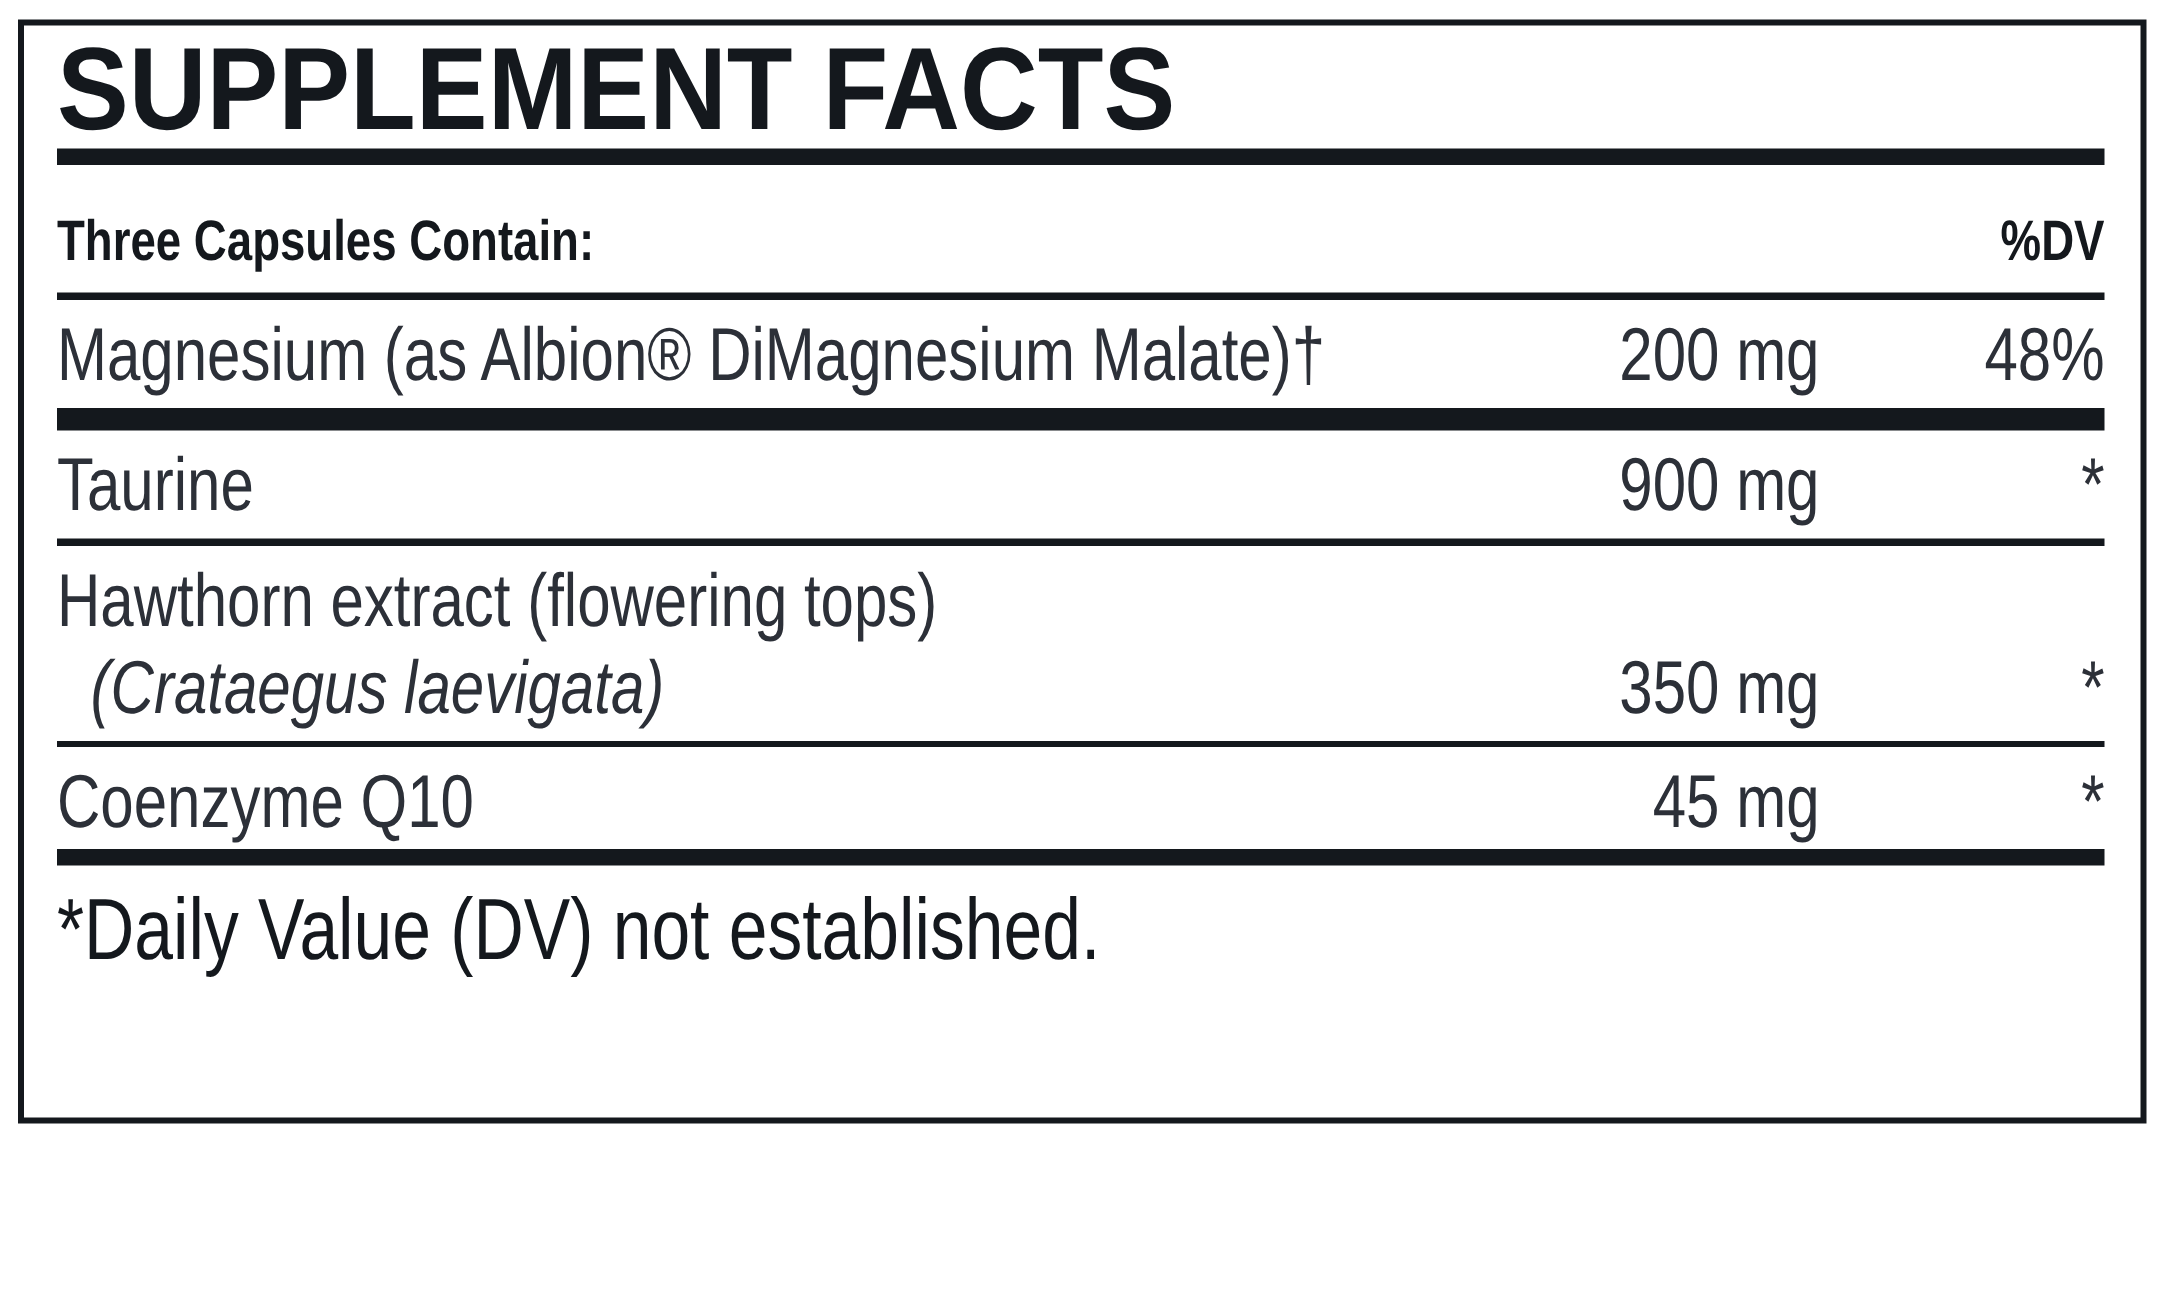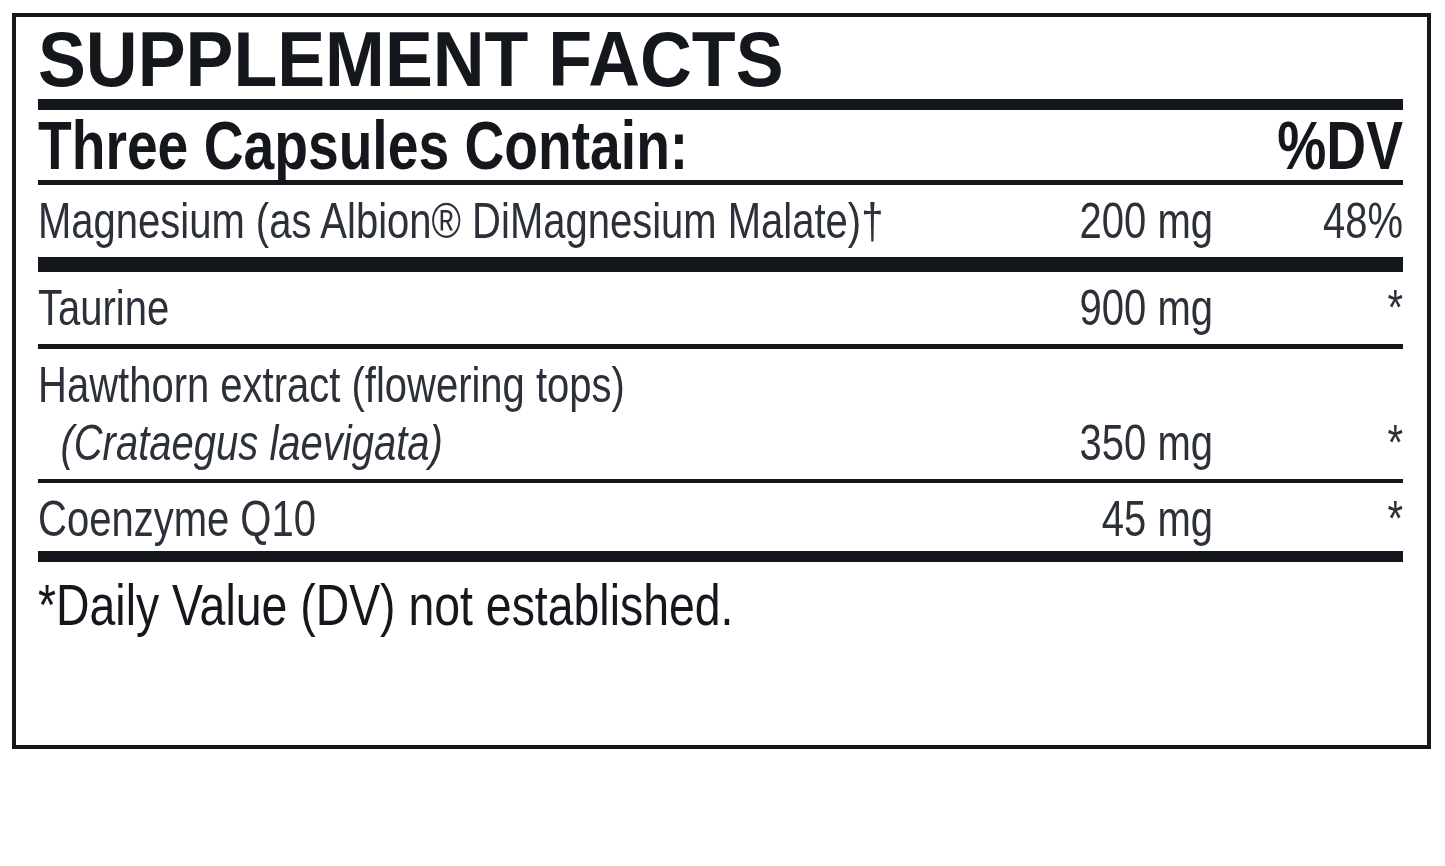--- a/index.html
+++ b/index.html
@@ -29,22 +29,22 @@
   .serving{
     font-size:58px;line-height:55px;color:var(--ink-heavy);
     white-space:nowrap;transform:scaleX(0.80);transform-origin:0 50%;
   }
   .serving-block{margin-bottom:6px;}
   .bar11{height:11px;background:var(--bar);}
   .rule4{height:4px;background:var(--bar);}
   .rule5{height:5px;background:var(--bar);}
   .head-row{
     display:flex;align-items:flex-end;
-    padding:10px 0 8px;
-    font-size:69px;line-height:52px;font-weight:bold;color:var(--ink-heavy);
+    padding:25px 0 8px;
+    font-size:38px;line-height:52px;font-weight:bold;color:var(--ink-heavy);
   }
   .row{
     display:flex;align-items:flex-end;
     padding:7px 0 7px;
     font-size:50px;line-height:58px;color:var(--ink-body);
   }
   .row.last{padding-bottom:3px;}
   .name{flex:1;min-width:0;}
   .amt{width:220px;text-align:right;}
   .dv{width:190px;text-align:right;}

